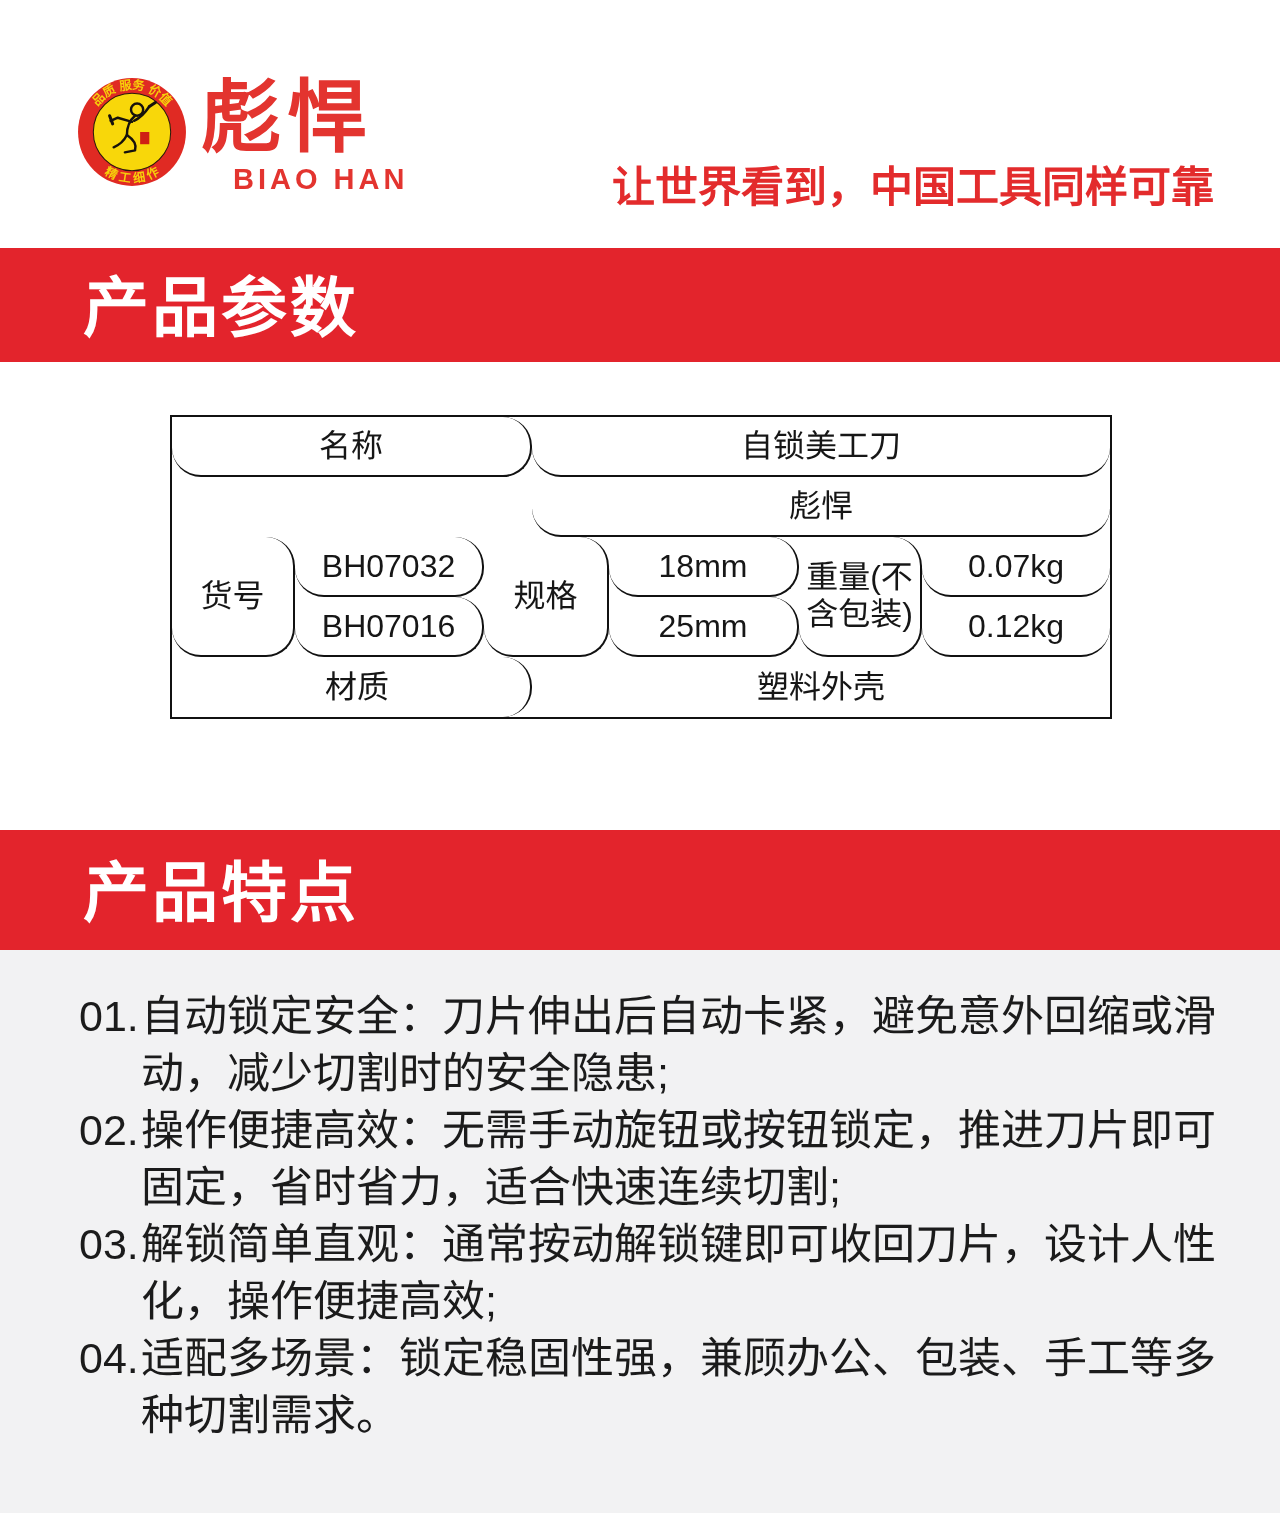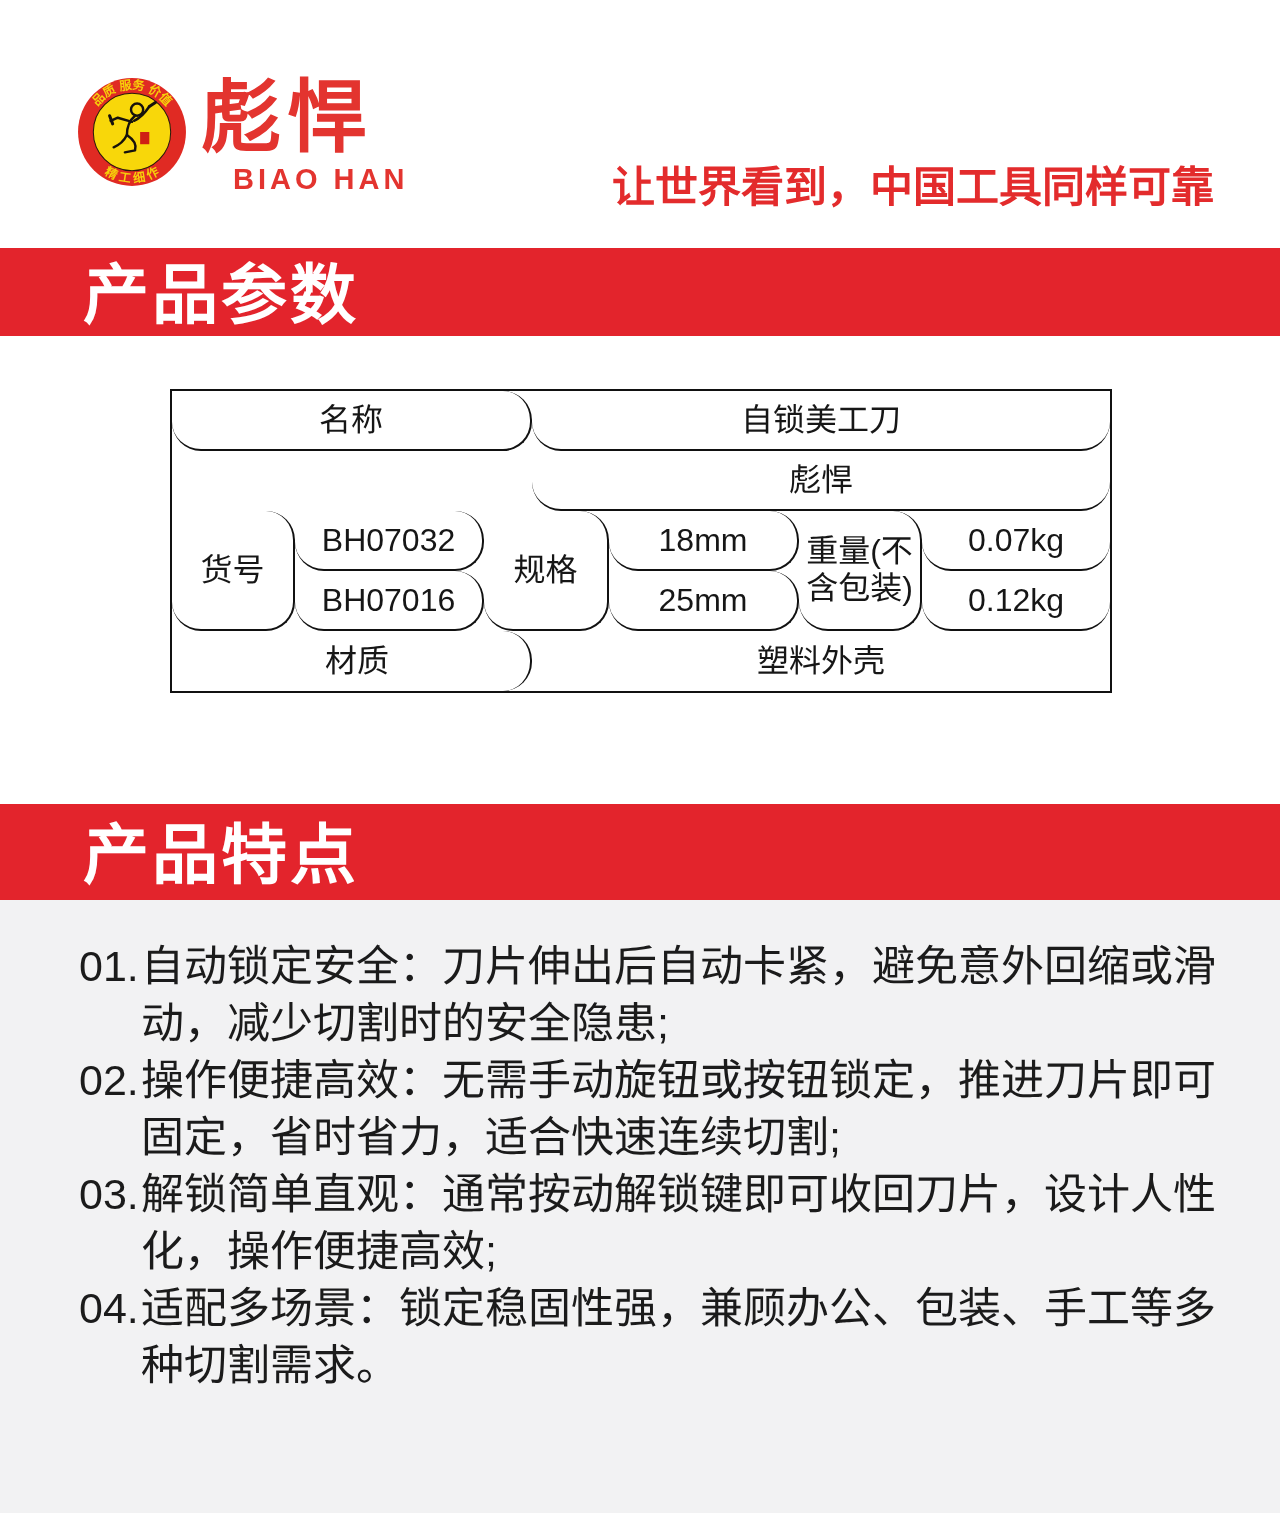--- a/index.html
+++ b/index.html
@@ -9,22 +9,22 @@
     background:#ffffff;
   }
   
   .header{position:relative;height:248px;background:#ffffff;}
   .seal{position:absolute;left:76px;top:76px;width:112px;height:112px;}
   .brandtext{position:absolute;left:201px;top:76px;}
   .brand-cn{font-size:80px;font-weight:700;color:#e3342f;letter-spacing:6px;line-height:84px;}
   .brand-en{font-size:29px;font-weight:600;color:#e3342f;letter-spacing:4px;margin-top:4px;line-height:30px;margin-left:32px;}
   .tagline{position:absolute;right:66px;top:152px;font-size:43px;font-weight:700;color:#e32b2c;white-space:nowrap;}
   
-  .banner{height:88px;background:#e3242c;display:flex;align-items:center;}
-  .banner.b2{height:96px;}
+  .banner{height:114px;background:#e3242c;display:flex;align-items:center;}
+  .banner.b2{height:120px;}
   .banner-title{color:#ffffff;font-size:66px;font-weight:700;letter-spacing:3px;padding-left:83px;padding-top:6px;line-height:1;}
   
   .white-section{height:415px;background:#ffffff;}
   .spec-table{
     box-sizing:content-box;margin:53px 0 0 170px;width:938px;height:300px;
     border:2px solid #111;display:grid;
     grid-template-columns:123px 189px 48px 77px 190px 123px 188px;
     grid-template-rows:repeat(5,60px);
   }
   .cell{

